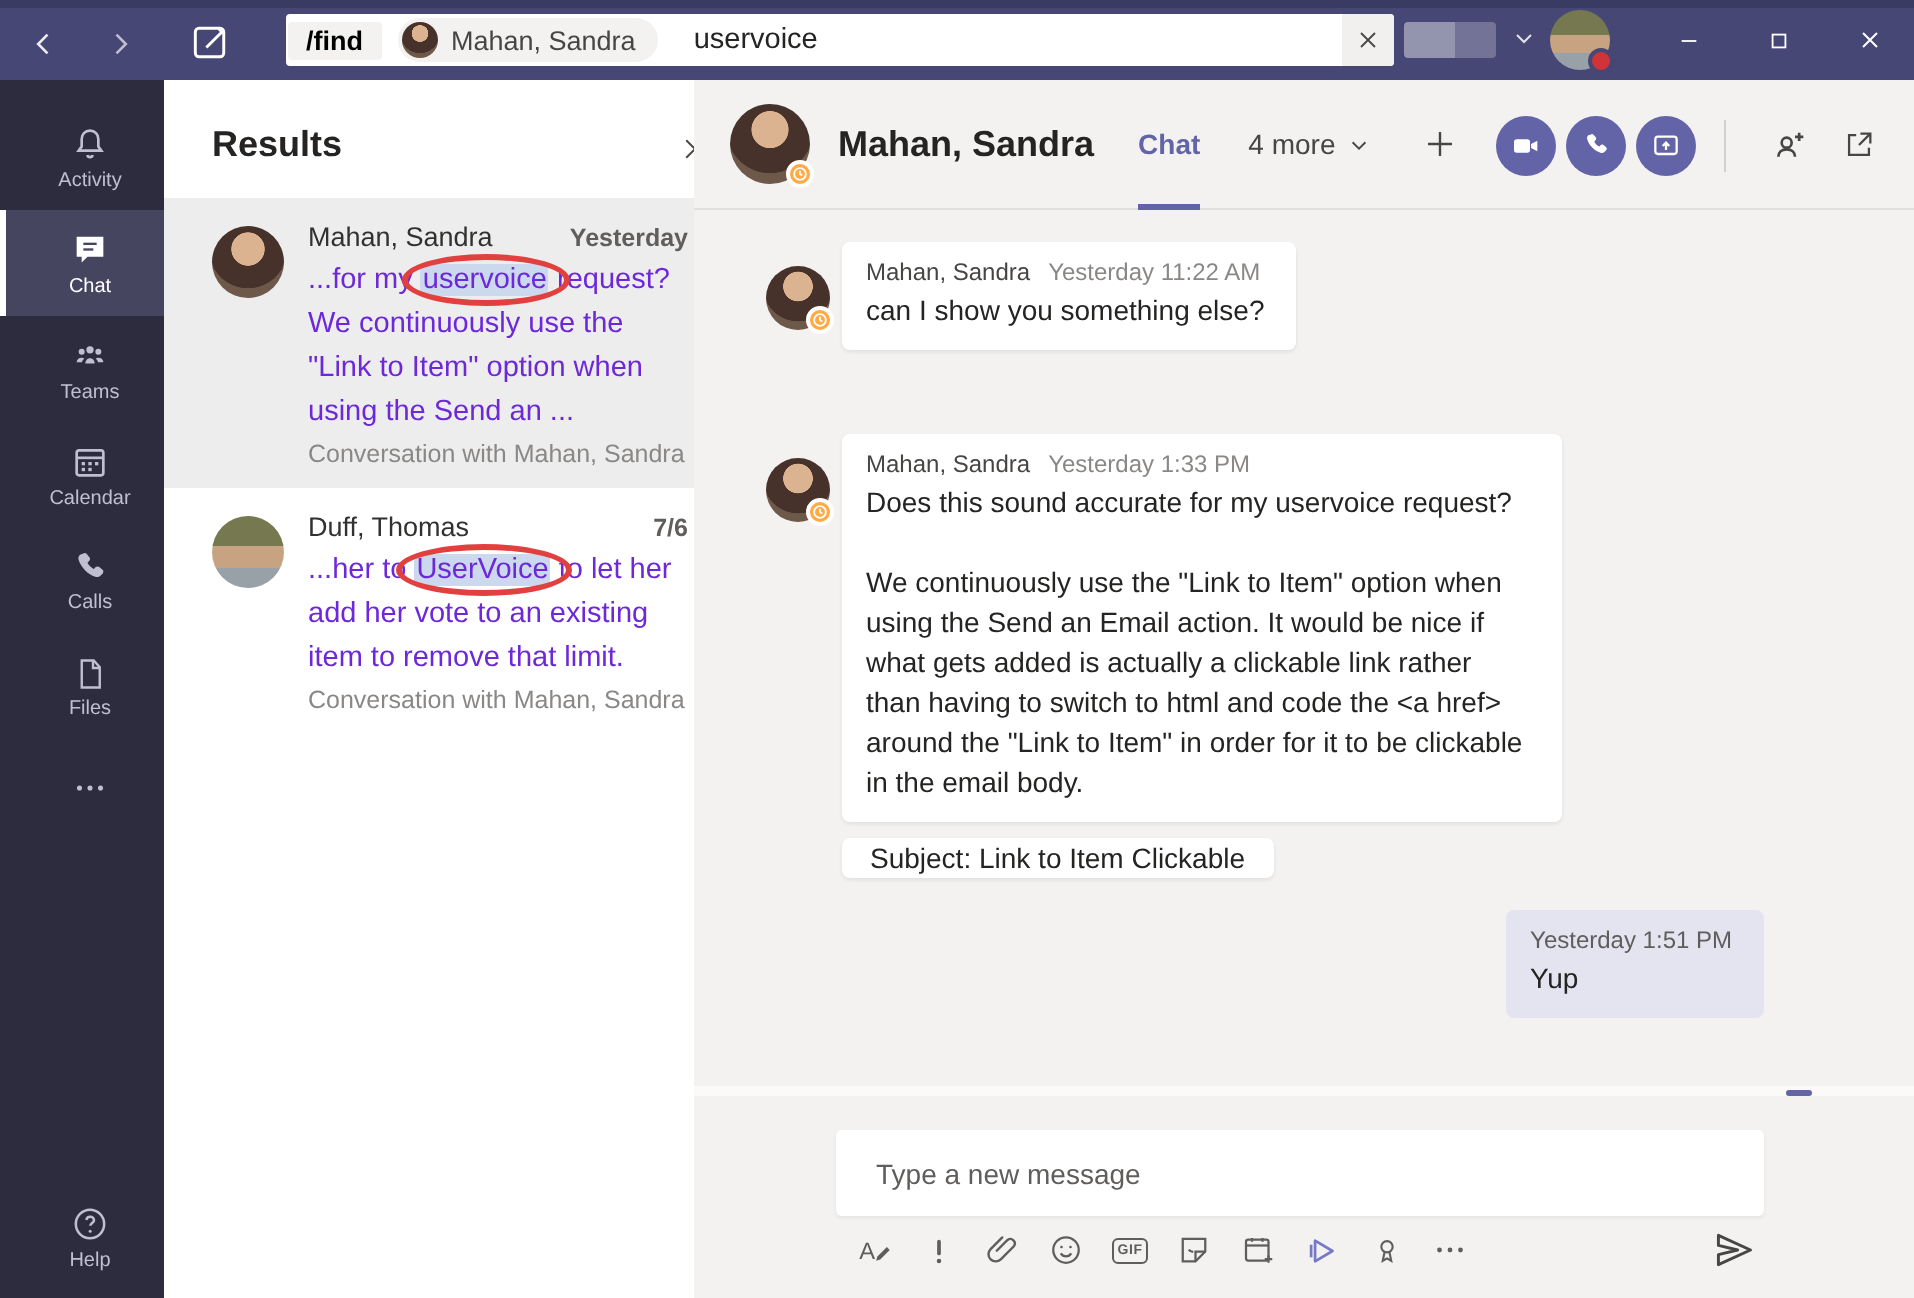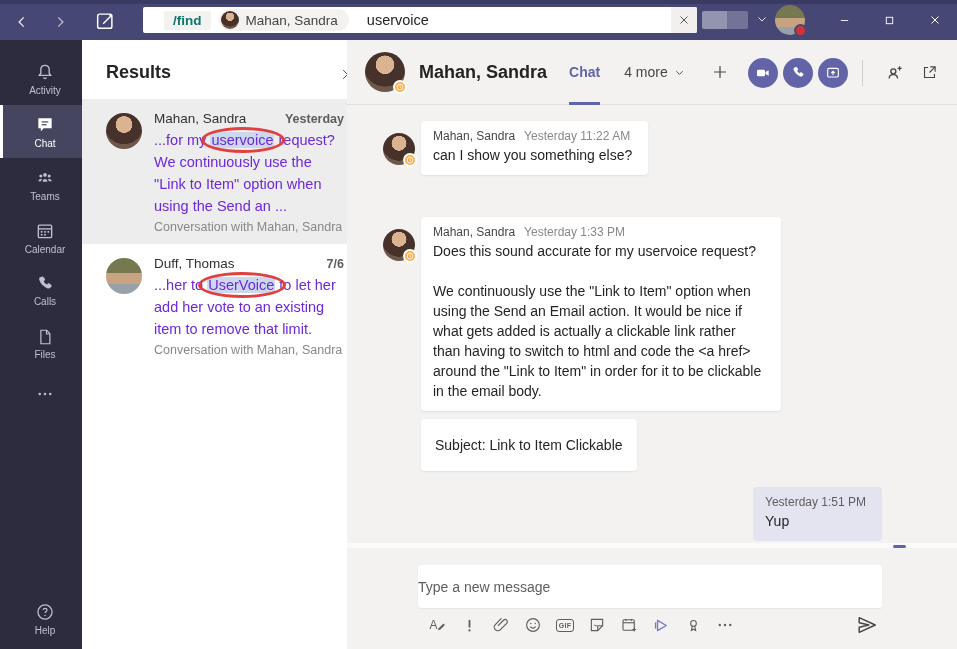--- a/index.html
+++ b/index.html
@@ -14,21 +14,21 @@
   svg{display:block;}
 
   
   .titlebar{position:absolute;left:0;top:0;width:957px;height:40px;background:var(--titlebar);}
   .titlebar::before{content:"";position:absolute;left:0;top:0;right:0;height:4px;background:rgba(0,0,0,.16);}
   .nav-arrows{position:absolute;left:10px;top:4px;height:36px;display:flex;align-items:center;gap:14px;color:#fff;}
   .nav-btn{width:24px;height:24px;display:flex;align-items:center;justify-content:center;opacity:.9;}
   .nav-btn.fwd{opacity:.65;}
   .compose-btn{position:absolute;left:92px;top:8px;width:26px;height:26px;color:#fff;display:flex;align-items:center;justify-content:center;}
   .searchbar{position:absolute;left:143px;top:7px;width:554px;height:26px;background:#fff;border-radius:2px;display:flex;align-items:center;}
-  .chip-cmd{margin-left:21px;background:#f3f2f1;border-radius:2px;padding:2px 9px;font-size:13.5px;font-weight:700;color:#0f766e;}
+  .chip-cmd{margin-left:1px;background:#f3f2f1;border-radius:2px;padding:2px 9px;font-size:13.5px;font-weight:700;color:#000000;}
   .chip-person{margin-left:8px;background:#f3f2f1;border-radius:12px;height:22px;display:flex;align-items:center;gap:7px;padding:0 11px 0 2px;font-size:13.5px;color:#484644;}
   .chip-avatar{width:18px;height:18px;border-radius:50%;}
   .search-query{margin-left:18px;font-size:14.5px;color:var(--text);}
   .search-clear{position:absolute;right:0;top:0;width:26px;height:26px;background:#f1f0ef;display:flex;align-items:center;justify-content:center;color:#484644;border-radius:0 2px 2px 0;}
   .tenant-box{position:absolute;left:702px;top:11px;width:46px;height:18px;border-radius:2px;background:linear-gradient(90deg,rgba(255,255,255,.42) 0 55%,rgba(255,255,255,.24) 55%);}
   .tenant-chevron{position:absolute;left:756px;top:13px;color:rgba(255,255,255,.85);}
   .profile{position:absolute;left:775px;top:5px;width:30px;height:30px;border-radius:50%;}
   .profile .dot{position:absolute;right:-2px;bottom:-2px;width:13px;height:13px;border-radius:50%;background:var(--busy);border:2px solid var(--titlebar);}
   .win-btn{position:absolute;top:0;width:45px;height:40px;display:flex;align-items:center;justify-content:center;color:#fff;}
   .win-min{right:90px;} .win-max{right:45px;} .win-close{right:0;}
@@ -81,26 +81,26 @@
   .bubble{background:#fff;border-radius:4px;padding:8px 16px 10px 12px;box-shadow:0 1px 2px rgba(0,0,0,.08);margin-left:6px;max-width:360px;}
   .bubble .meta{font-size:12px;color:var(--text-3);margin-bottom:2px;display:flex;gap:9px;}
   .bubble .meta .author{color:var(--text-2);}
   .bubble .text{font-size:14px;line-height:20px;color:var(--text);}
   .bubble .para{margin-bottom:20px;}
   .bubble .para:last-child{margin-bottom:0;}
   .own{align-self:flex-end;background:var(--own-bubble);box-shadow:none;margin-left:0;}
   .own .meta{color:#605e5c;}
   .gap18{height:18px;} .gap24{height:24px;} .gap8{height:8px;} .gap16{height:16px;}
   .indent{margin-left:38px;}
-  .subject-bubble{padding:16px 14px;}
+  .subject-bubble{padding:0 14px;}
 
   .list-end{position:absolute;left:0;right:0;top:503px;height:5px;background:#fbfaf9;}
   .scroll-dash{position:absolute;left:546px;top:505px;width:13px;height:3px;border-radius:2px;background:var(--accent);}
 
-  .composer-input{position:absolute;left:71px;top:525px;width:464px;height:43px;background:#fff;border:none;border-radius:3px;box-shadow:0 1px 2px rgba(0,0,0,.06);font-size:14px;color:var(--text);padding:0 0;outline:none;}
+  .composer-input{position:absolute;left:71px;top:525px;width:464px;height:43px;background:#fff;border:none;border-radius:3px;box-shadow:0 1px 2px rgba(0,0,0,.06);font-size:14px;color:var(--text);padding:0 20px;outline:none;}
   .composer-input::placeholder{color:#605e5c;}
   .composer-toolbar{position:absolute;left:78px;top:573px;display:flex;gap:8px;}
   .tool-btn{width:24px;height:24px;display:flex;align-items:center;justify-content:center;color:#605e5c;cursor:pointer;}
   .tool-btn.flow{color:#7679c4;}
   .gif-box{border:1.4px solid currentColor;border-radius:3px;font-size:7px;font-weight:700;padding:2px 2px;letter-spacing:.3px;line-height:7px;}
   .send-btn{position:absolute;left:506px;top:571px;width:28px;height:28px;display:flex;align-items:center;justify-content:center;color:var(--text-2);cursor:pointer;}
 
   
   .av-sandra{background:radial-gradient(circle at 50% 32%,#dcb391 0 27%,#46322a 28% 64%,#6e584a 65% 100%);}
   .av-thomas{background:linear-gradient(180deg,#76794f 0 42%,#c8a381 42% 72%,#98a0a8 72% 100%);}

